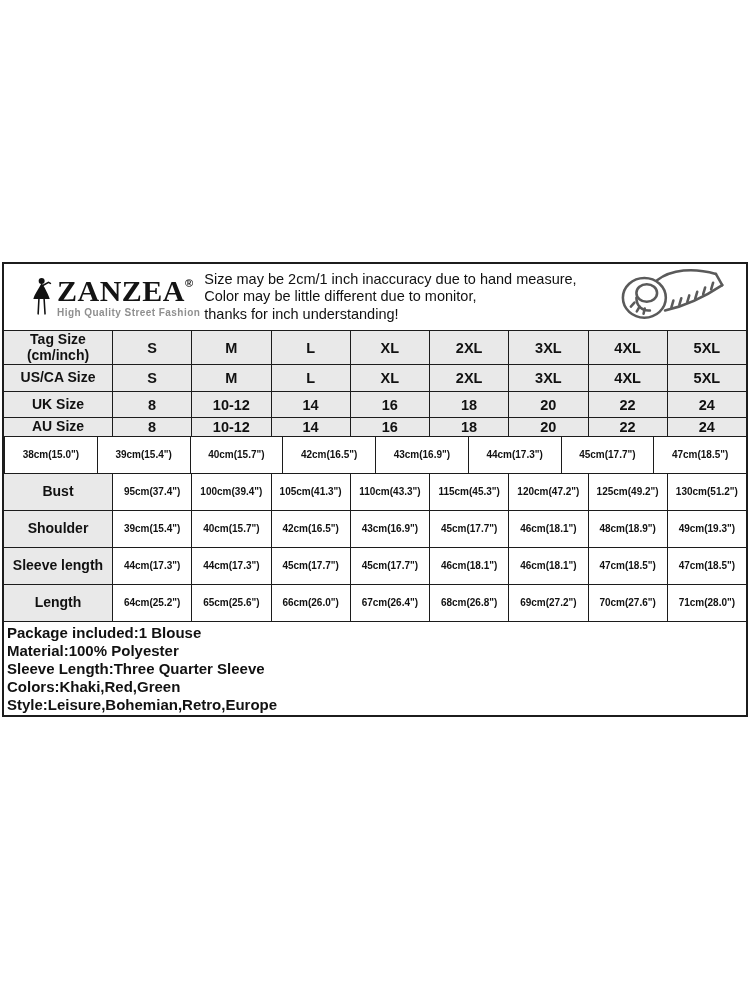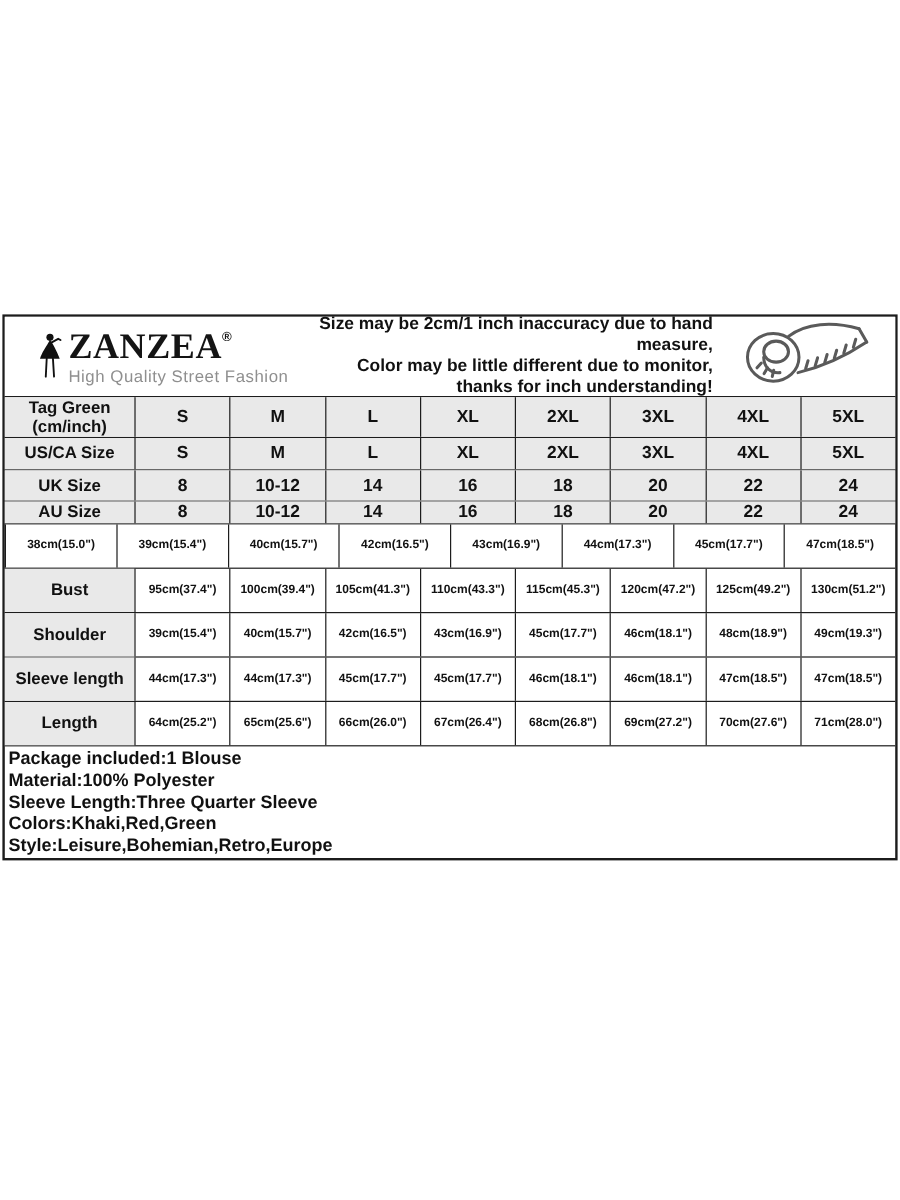--- a/index.html
+++ b/index.html
@@ -14,22 +14,22 @@
 
   .sheet{position:absolute;left:2px;top:262px;width:746px;border:2px solid var(--bd);background:#fff}
 
   
   .band{display:flex;align-items:center;height:66px;background:#fff}
   .logo{flex:0 0 195px;display:flex;align-items:center;padding-left:24px}
   .logo-fig{flex:0 0 26px;height:56px}
   .logo-text{margin-left:3px;line-height:1}
   .logo-word{font-family:"Liberation Serif",serif;font-weight:700;font-size:30px;letter-spacing:.5px;color:#141414;white-space:nowrap}
   .logo-reg{font-size:11px;vertical-align:14px;font-family:"Liberation Sans",sans-serif;font-weight:700}
-  .logo-tag{font-size:14px;font-weight:400;color:#8f8f8f;letter-spacing:.45px;margin-top:2px;white-space:nowrap}
-  .disclaimer{flex:1;text-align:right;font-weight:700;font-size:14.5px;line-height:17.5px;padding:0 4px}
+  .logo-tag{font-size:10px;font-weight:700;color:#8f8f8f;letter-spacing:.45px;margin-top:2px;white-space:nowrap}
+  .disclaimer{flex:1;text-align:left;font-weight:400;font-size:14.5px;line-height:17.5px;padding:0 4px}
   .tape{flex:0 0 148px;display:flex;align-items:center;justify-content:center;padding-right:6px}
 
   
   .trow{display:flex;border-top:1px solid var(--bd)}
   .cell{display:flex;align-items:center;justify-content:center;font-weight:700;text-align:center}
   .lbl{flex:0 0 108px;background:var(--gray);font-size:14px;line-height:15.5px;flex-direction:column}
   .val{flex:1;border-left:1px solid var(--bd);font-size:14.5px}
   .gray-row .val{background:var(--gray)}
   .row-tag{height:34px}
   .row-us{height:27px}
@@ -88,21 +88,21 @@
             <path d="M108 41 L110.5 32.5"></path>
             <path d="M118 35.5 L120.5 27"></path>
             <path d="M128 29.5 L130.5 21"></path>
           </g>
         </svg>
       </div>
     </div>
 
     <div class="trow row-tag gray-row">
       <div class="cell lbl">
-        <span>Tag Green</span>
+        <span>Tag Size</span>
         <span>(cm/inch)</span>
       </div>
       <div class="cell val">S</div>
       <div class="cell val">M</div>
       <div class="cell val">L</div>
       <div class="cell val">XL</div>
       <div class="cell val">2XL</div>
       <div class="cell val">3XL</div>
       <div class="cell val">4XL</div>
       <div class="cell val">5XL</div>

